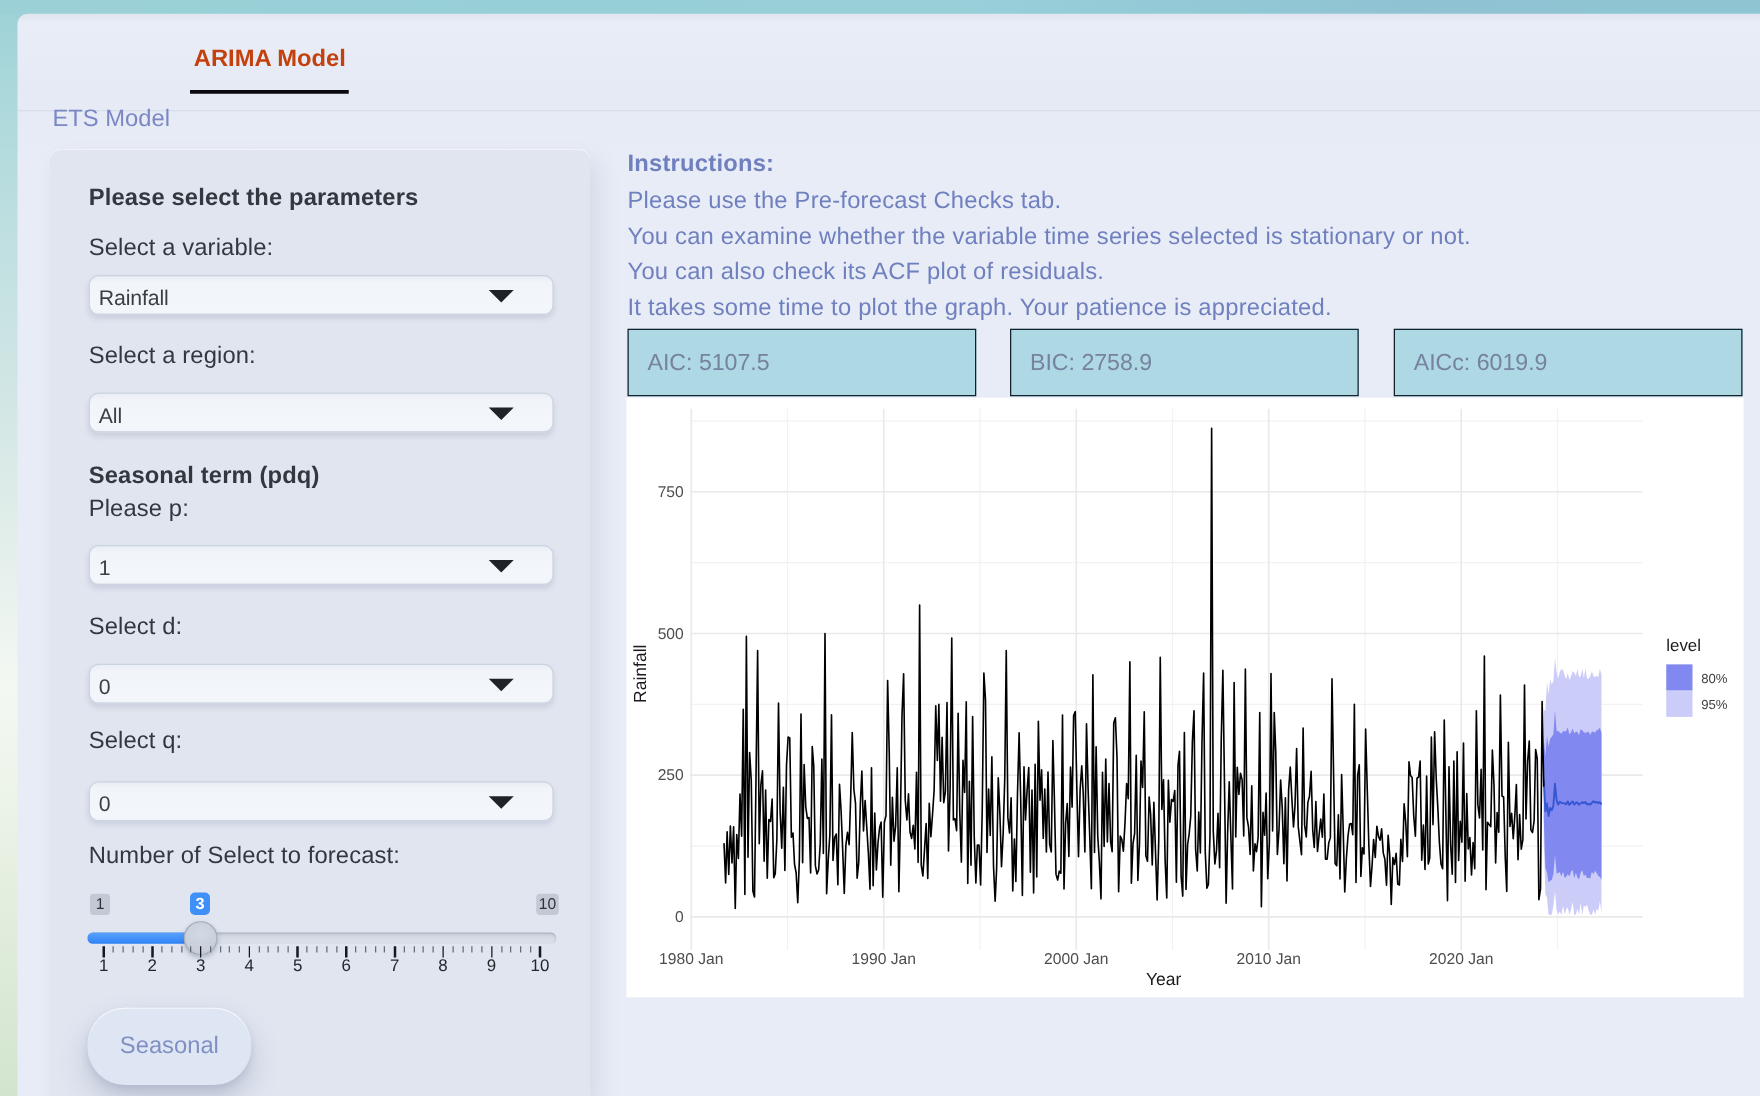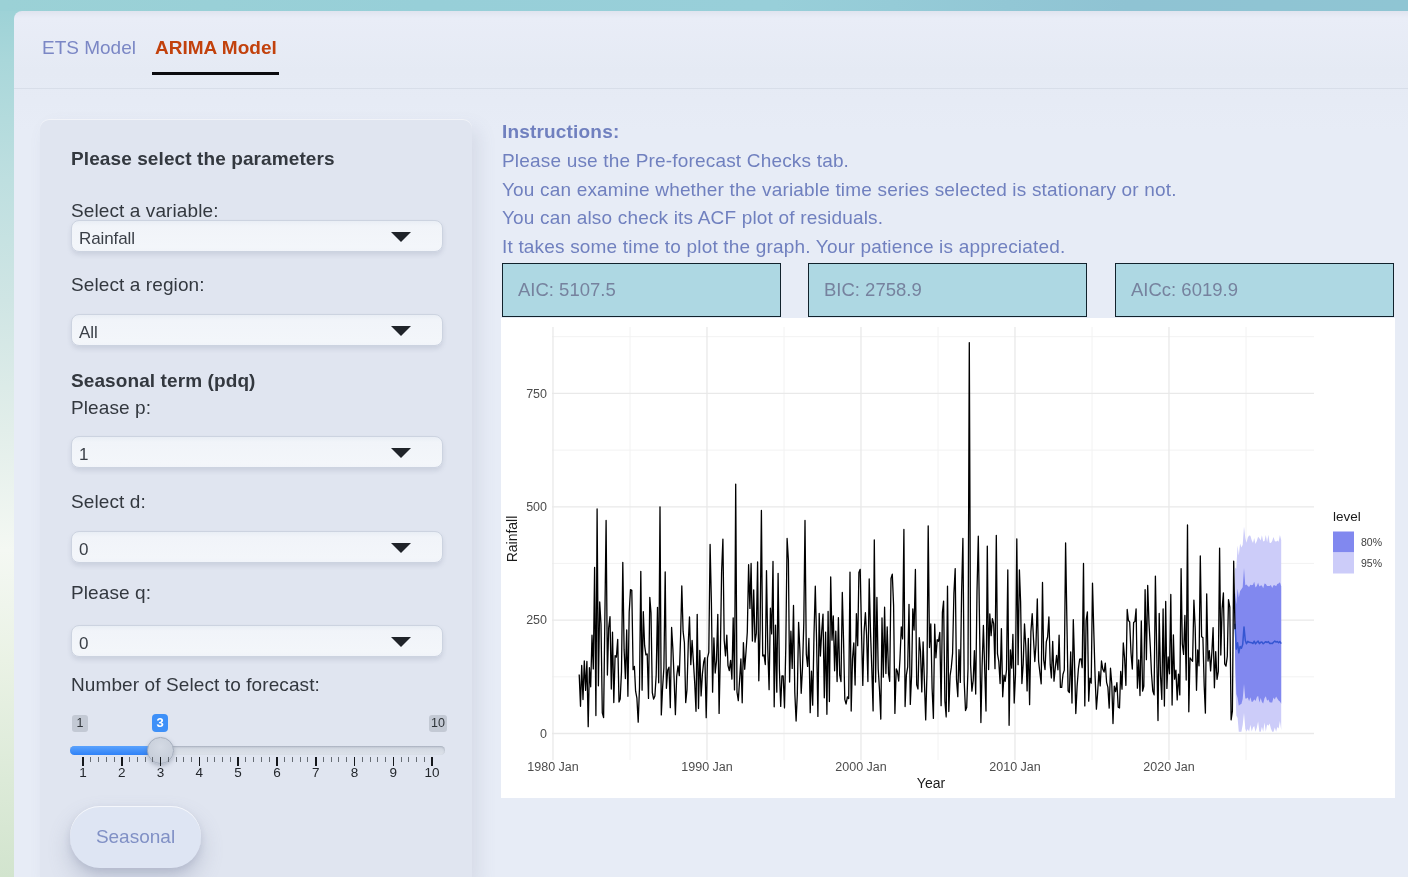--- a/index.html
+++ b/index.html
@@ -1,21 +1,21 @@
 <!DOCTYPE html>
 <html><head><meta charset="utf-8">
 <style>
 * { margin:0; padding:0; box-sizing:border-box; }
 html,body { width:1408px; height:877px; overflow:hidden; font-family:"Liberation Sans", sans-serif; }
 body { background: linear-gradient(180deg,#9bd1d6 0px,#a9d7da 60px,#bedfe0 180px,#cfe5e4 300px,#e2eeea 430px,#f4f8f3 550px,#eaf2e5 660px,#dcead8 780px,#d2e4ce 877px); position:relative; }
 .abs { position:absolute; }
 #card { left:14px; top:11px; width:1394px; height:866px; background:linear-gradient(180deg,#dfe4ef 0px,#e9edf7 7px,#e5eaf4 60px,#e7ecf6 120px); border-radius:8px 0 0 0; }
 #navsep { left:14px; top:88px; width:1394px; height:1px; background:#d8dee9; }
 .navtab { top:36px; font-size:19px; line-height:24px; }
-#tab1 { left:42px; color:#7b87c5; }
+#tab1 { left:42px; color:#7b87c5;margin-top:48px; }
 #tab2 { left:155px; color:#c2410c; font-weight:bold; }
 #tabline { left:152px; top:72px; width:127px; height:2.5px; background:#0b0b0f; }
 #sidebar { left:40px; top:119px; width:432px; height:759px; background:#e0e5f0; border-radius:9px 9px 0 0; box-shadow: inset 0 1px 0 rgba(255,255,255,.55), 7px 9px 18px rgba(100,110,140,.13); }
 .lbl { left:71px; font-size:19px; color:#33383f; line-height:22px; white-space:nowrap; letter-spacing:0.1px; }
 .b { font-weight:bold; }
 .sel { left:71px; width:372px; height:32px; border-radius:8px; border:1px solid #ccd3e0;
   background: linear-gradient(180deg,#e9eef5 0px,#f1f4f9 5px,#f3f6fa 26px,#f0f3f9 32px);
   box-shadow: 0 3px 4px rgba(130,140,165,.22); }
 .sel .t { position:absolute; left:7px; top:8px; font-size:17px; color:#3a3f47; letter-spacing:-0.1px;}
 .sel .c { position:absolute; right:31px; top:11px; width:0; height:0; border-left:10.5px solid transparent; border-right:10.5px solid transparent; border-top:10.5px solid #1f2329; }
@@ -41,42 +41,42 @@
 </style></head>
 <body>
 <div class="abs" id="card"></div>
 <div class="abs" id="navsep"></div>
 <div class="abs navtab" id="tab1">ETS Model</div>
 <div class="abs navtab" id="tab2">ARIMA Model</div>
 <div class="abs" id="tabline"></div>
 <div class="abs" id="sidebar"></div>
 
 <div class="abs lbl b" style="top:148px">Please select the parameters</div>
-<div class="abs lbl" style="top:200px">Select a variable:</div>
+<div class="abs lbl" style="top:188px">Select a variable:</div>
 <div class="abs sel" style="top:220px">
     <span class="t">Rainfall</span>
     <span class="c"></span>
   </div>
 <div class="abs lbl" style="top:274px">Select a region:</div>
 <div class="abs sel" style="top:314px">
     <span class="t">All</span>
     <span class="c"></span>
   </div>
 <div class="abs lbl b" style="top:370px">Seasonal term (pdq)</div>
 <div class="abs lbl" style="top:397px">Please p:</div>
 <div class="abs sel" style="top:436px">
     <span class="t">1</span>
     <span class="c"></span>
   </div>
 <div class="abs lbl" style="top:491px">Select d:</div>
 <div class="abs sel" style="top:531px">
     <span class="t">0</span>
     <span class="c"></span>
   </div>
-<div class="abs lbl" style="top:582px">Please q:</div>
+<div class="abs lbl" style="top:582px">Select q:</div>
 <div class="abs sel" style="top:625px">
     <span class="t">0</span>
     <span class="c"></span>
   </div>
 <div class="abs lbl" style="top:674px">Number of Select to forecast:</div>
 
 <div class="abs" id="sldmin">1</div>
 <div class="abs" id="sldval">3</div>
 <div class="abs" id="sldmax">10</div>
 <div class="abs" id="track"></div>

